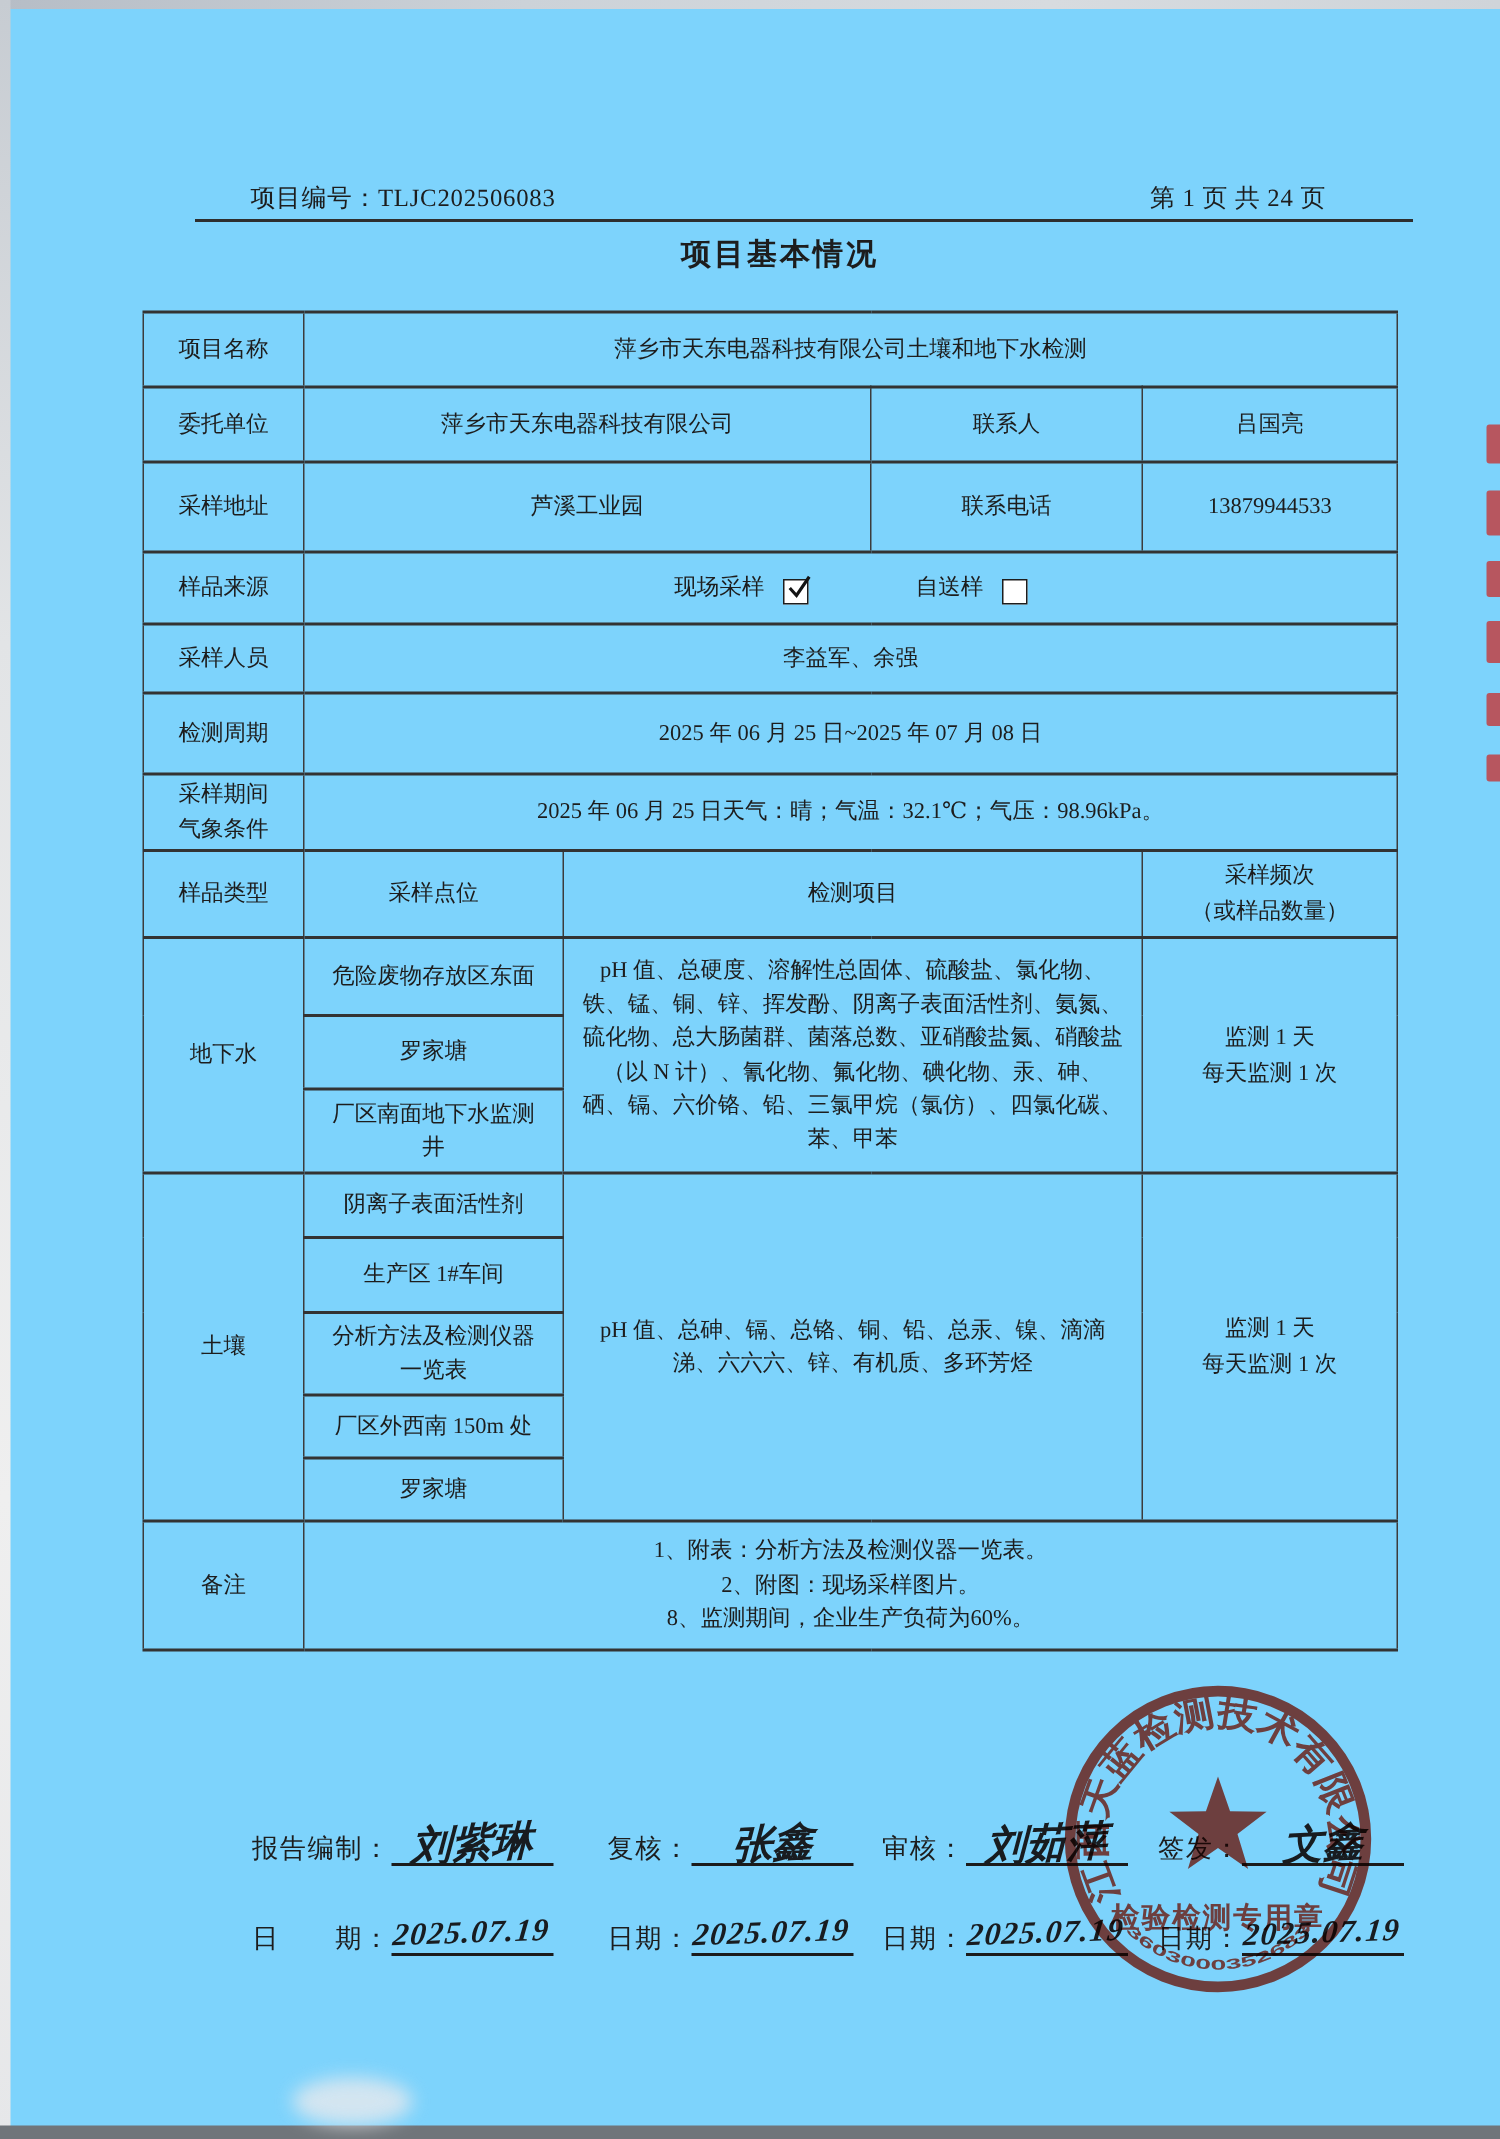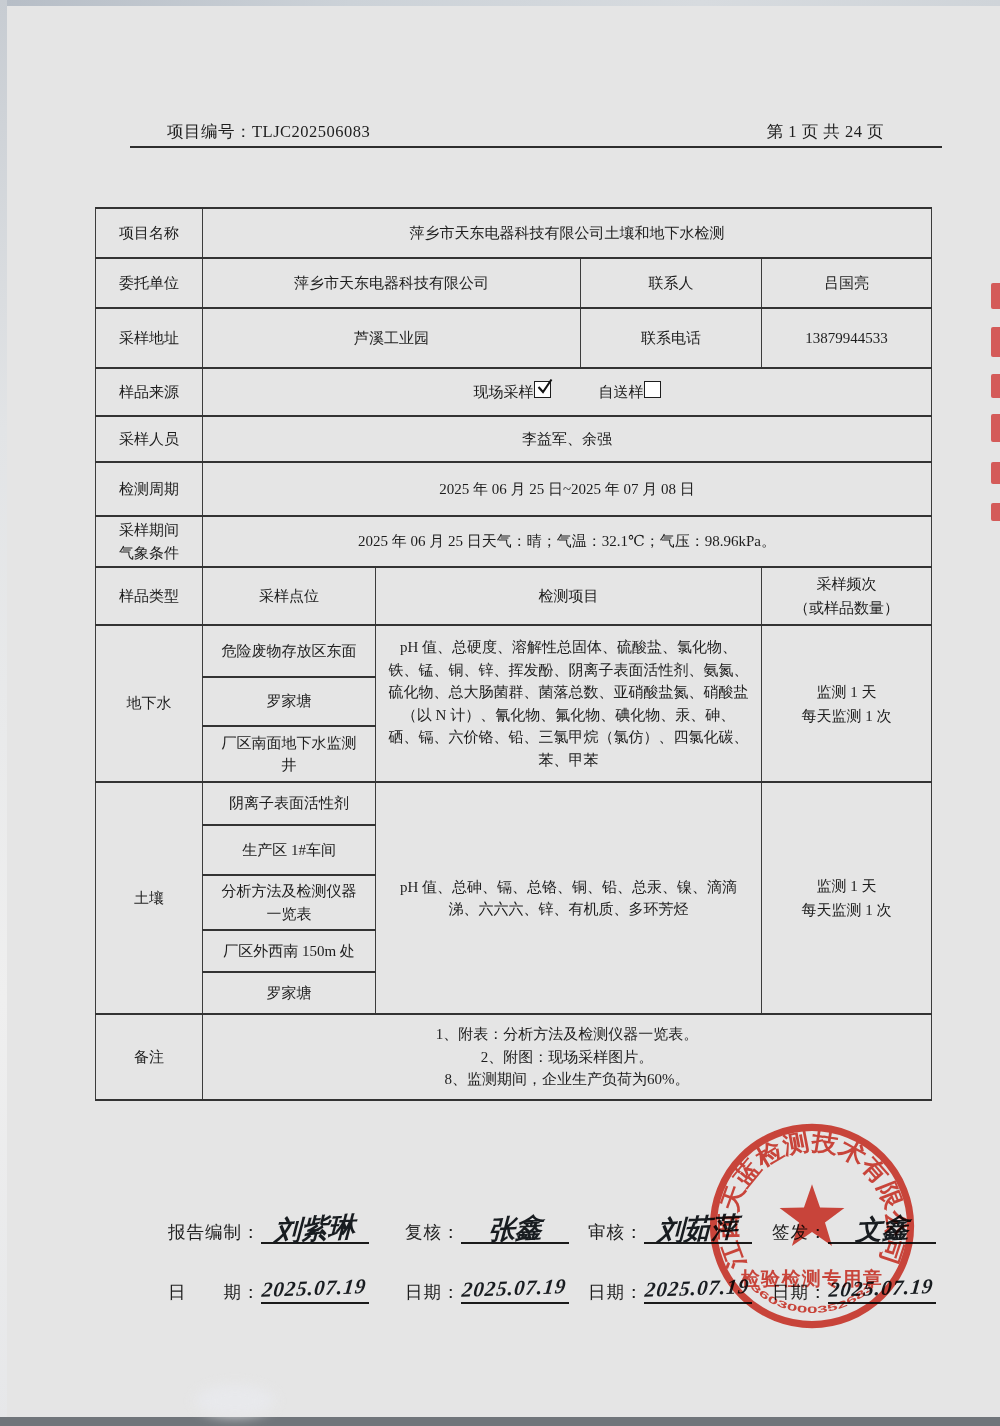--- a/index.html
+++ b/index.html
@@ -1,19 +1,19 @@
 <!DOCTYPE html>
 <html><head>
 <meta charset="utf-8">
 <style>
   html,body { margin:0; padding:0; }
   body { width:1000px; height:1426px; background:#ffffff; }
   .page {
     position:relative; width:1000px; height:1426px; overflow:hidden;
-    background:#e5e5e5; color:#1d1d1d;
+    background:#7dd3fc; color:#1d1d1d;
     font-family:"Liberation Serif","DejaVu Serif",serif;
   }
   
   .strip-top { position:absolute; top:0; left:0; right:0; height:6px;
     background:linear-gradient(90deg,#b6bdc6,#ccd2d8 35%,#d7dbdf 70%,#cfd4d9); }
   .strip-left { position:absolute; top:0; left:0; width:7px; height:100%;
     background:linear-gradient(180deg,#c7ccd2,#e2e4e6 30%,#efefef 70%,#e6e7e9); }
   .strip-bottom { position:absolute; bottom:0; left:0; right:0; height:9px; background:#70757a; }
   .smudge { position:absolute; left:195px; top:1385px; width:80px; height:32px;
     background:#e9eaee; border-radius:50%; filter:blur(6px); opacity:.8; }
@@ -30,21 +30,21 @@
     border-collapse:collapse; table-layout:fixed; }
   table.main td {
     border-top:2px solid #333; border-bottom:2px solid #333;
     border-left:1.3px solid #3c3c3c; border-right:1.3px solid #3c3c3c;
     font-size:15px; text-align:center; vertical-align:middle;
     padding:2px 12px; line-height:1.5; overflow:hidden;
   }
   td.items-cell { line-height:25.5px; padding:2px 10px; }
   td.remarks-cell { text-align:left; padding-left:14px; line-height:28px; }
   .freq-cell div, .hdrfreq div { line-height:24px; }
-  .source-row { display:flex; justify-content:center; align-items:flex-start; }
+  .source-row { display:flex; justify-content:center; align-items:flex-end; gap:12px; }
   .source-gap { width:48px; }
   .cb { width:15px; height:15px; border:1.7px solid #1d1d1d; display:inline-block; position:relative; background:#fff; }
   .cb svg { position:absolute; left:0; top:-4px; overflow:visible; }
 
   
   .sig-item { position:absolute; white-space:nowrap; font-size:17.5px; letter-spacing:1px; }
   .sig-line { display:inline-block; width:108px; border-bottom:2px solid #1b1b1b;
     text-align:center; height:30px; vertical-align:bottom; }
   .hand { display:inline-block; font-style:italic; font-weight:700; font-size:27px;
     line-height:1; transform:rotate(-3deg) skewX(-4deg); position:relative; top:4px; color:#181c20; letter-spacing:0; }
@@ -67,20 +67,21 @@
   <div class="strip-top"></div>
   <div class="strip-left"></div>
   <div class="strip-bottom"></div>
   <div class="smudge"></div>
 
   <div class="doc-header">
     <span><span>项目编号：</span><span>TLJC202506083</span></span>
     <span>第 1 页 共 24 页</span>
   </div>
   <div class="header-rule"></div>
+  <div class="doc-title">项目基本情况</div>
 
   <table class="main">
     <colgroup>
         <col style="width:107px">
         <col style="width:173px">
         <col style="width:205px">
         <col style="width:181px">
         <col style="width:170px">
       </colgroup>
 

